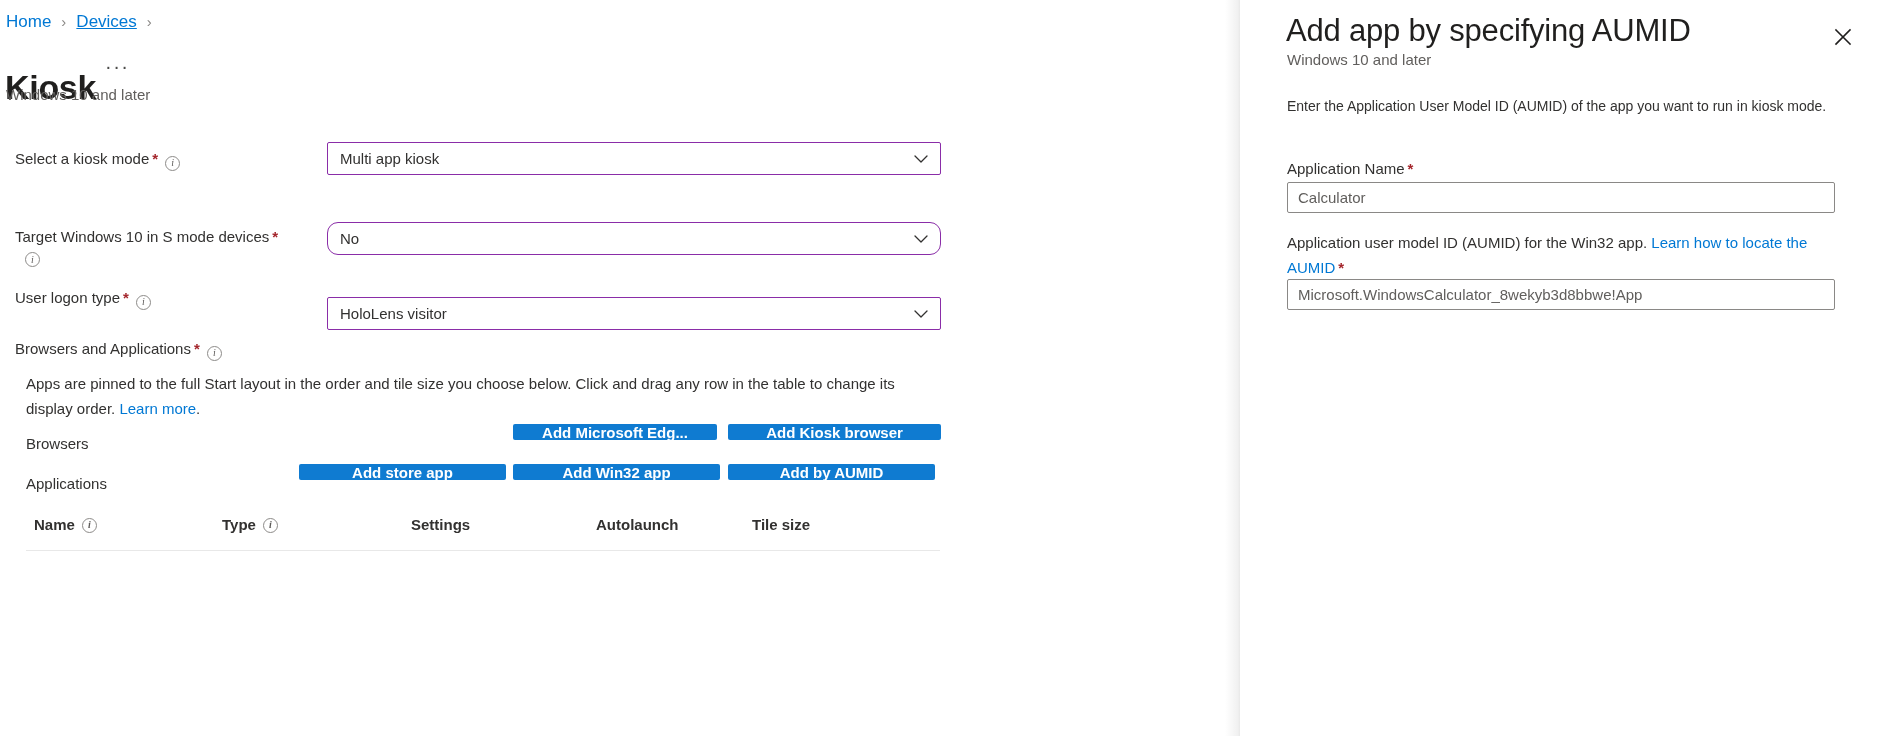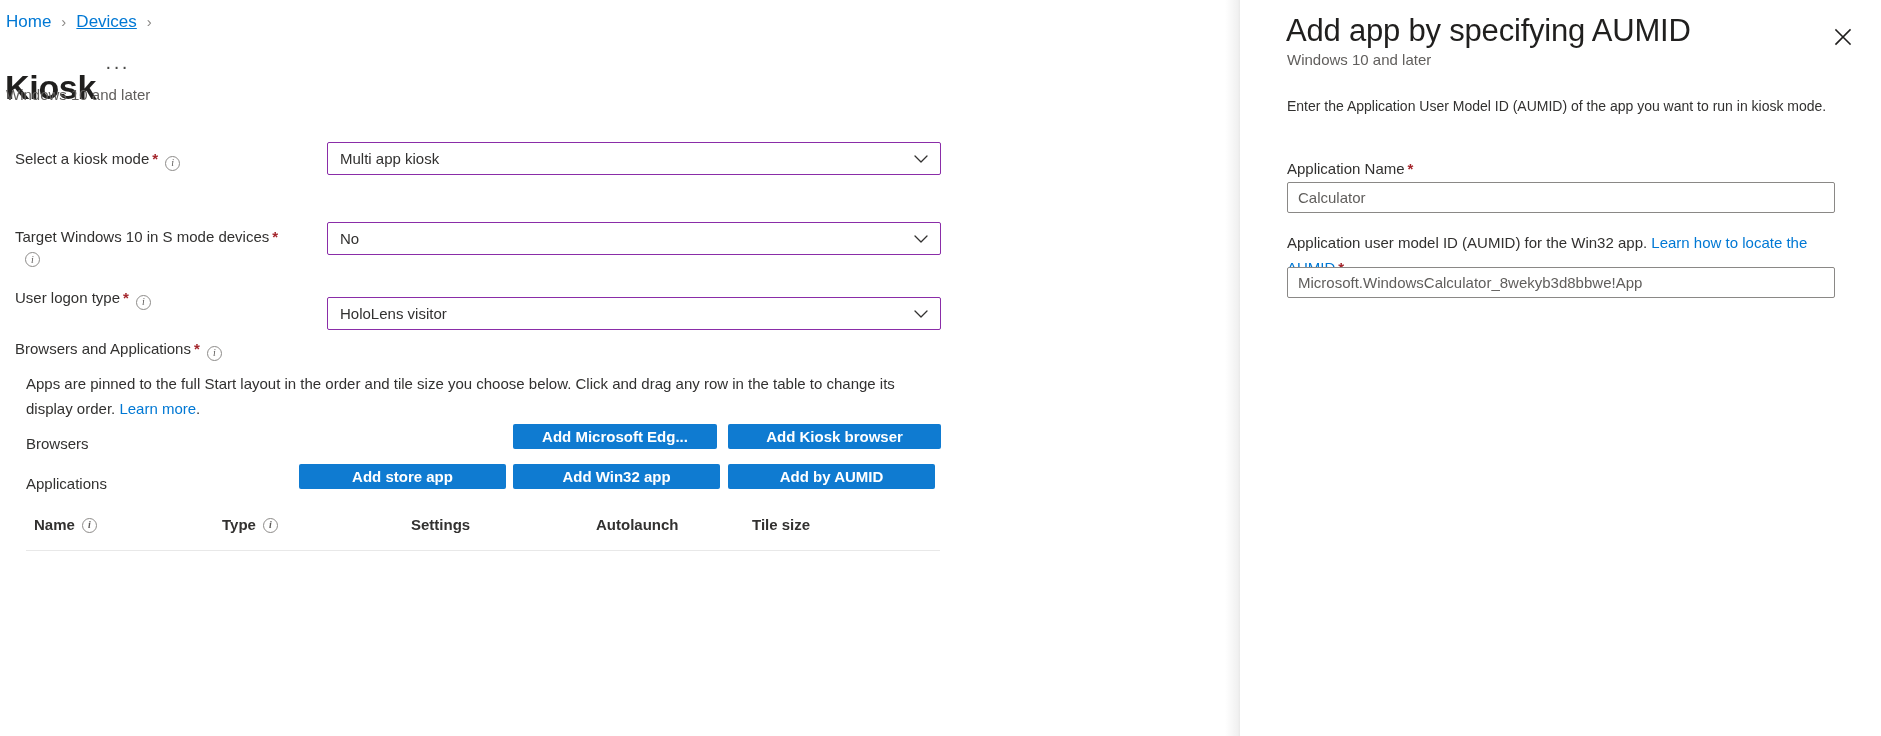--- a/index.html
+++ b/index.html
@@ -70,21 +70,21 @@
   .ba-label { position: absolute; left: 15px; top: 339px; font-size: 15px; color:#323130; line-height:20px; }
   .ba-desc {
     position: absolute; left: 26px; top: 371px; width: 890px;
     font-size: 15px; color: #323130; line-height: 25px;
   }
   .link { color: #0078d4; text-decoration: none; cursor: pointer; }
 
   .brow-label { position: absolute; left: 26px; font-size: 15px; color:#323130; line-height:20px; }
 
   .btn {
-    position: absolute; height: 25px;
+    position: absolute; height: 16px;
     background: #0f7bd1; color: #ffffff; border: none; border-radius: 2px;
     font-family: "Liberation Sans", sans-serif; font-size: 15px; font-weight: 700;
     cursor: pointer; display:flex; align-items:center; justify-content:center;
     padding: 0 8px; white-space: nowrap;
   }
 
   
   .thead { position: absolute; left: 26px; top: 515px; width: 914px; height: 36px; }
   .th { position: absolute; font-size: 15px; font-weight: 600; color:#323130; line-height:20px; top: 0; display:flex; align-items:center; }
   .tdiv { position:absolute; left: 26px; top: 550px; width: 914px; height: 1px; background:#e8e8e8; }
@@ -154,21 +154,21 @@
         <span class="chev">
             <svg width="16" height="16" viewBox="0 0 16 16">
               <path d="M2 5 L8 11 L14 5" stroke="#323130" stroke-width="1.3" fill="none" stroke-linecap="round" stroke-linejoin="round"></path>
             </svg>
           </span>
       </div>
     </div>
 
     <div class="frow" style="top:210px;height:34px;margin-top:12px;">
       <div class="flabel" style="top:5px;"><span>Target Windows 10 in S mode devices</span><span class="req">*</span><span class="info-ic" style="margin-left:0;display:flex;position:absolute;left:10px;top:25px;">i</span></div>
-      <div class="sel" style="top:0;">
+      <div class="sel" style="top:0;border-radius:11px;">
         <span class="sel-val">No</span>
         <span class="chev">
             <svg width="16" height="16" viewBox="0 0 16 16">
               <path d="M2 5 L8 11 L14 5" stroke="#323130" stroke-width="1.3" fill="none" stroke-linecap="round" stroke-linejoin="round"></path>
             </svg>
           </span>
       </div>
     </div>
 
     <div class="frow" style="top:281px;height:34px;">
@@ -222,16 +222,16 @@
           <path d="M2 2 L16 16 M16 2 L2 16" stroke="#201f1e" stroke-width="1.6" stroke-linecap="square"></path>
         </svg>
     </button>
 
     <div class="panel-body-text">Enter the Application User Model ID (AUMID) of the app you want to run in kiosk mode.</div>
 
     <div class="p-label" style="top:156px;"><span>Application Name</span><span class="req">*</span></div>
     <input class="p-input" style="top: 182px;" type="text" placeholder="Calculator">
 
     <div class="p-label" style="top:230px;"><span>Application user model ID (AUMID) for the Win32 app. </span><a class="link">Learn how to locate the AUMID</a><span class="req">*</span></div>
-    <input class="p-input" style="top: 267px;" type="text" placeholder="Microsoft.WindowsCalculator_8wekyb3d8bbwe!App">
+    <input class="p-input" style="top: 279px;" type="text" placeholder="Microsoft.WindowsCalculator_8wekyb3d8bbwe!App">
   </div>
 
 </div>
 
 </body></html>

